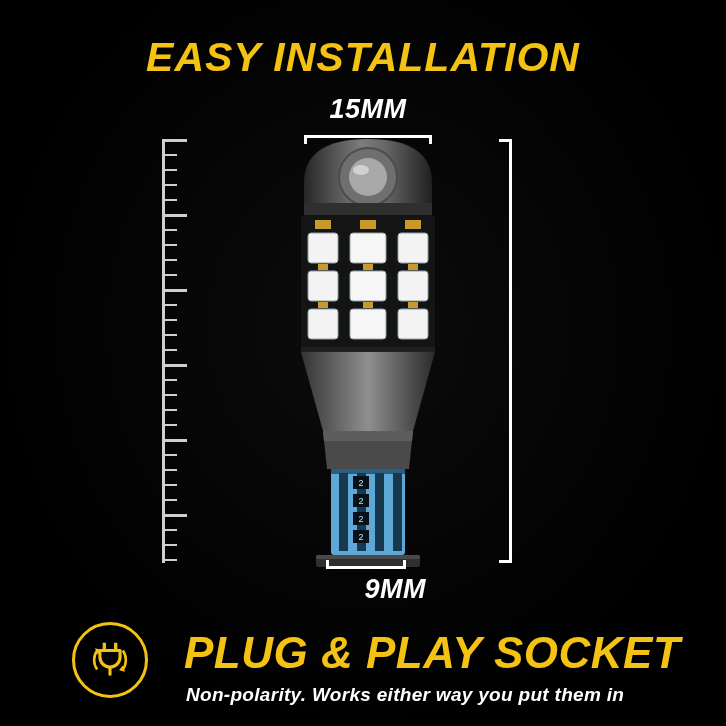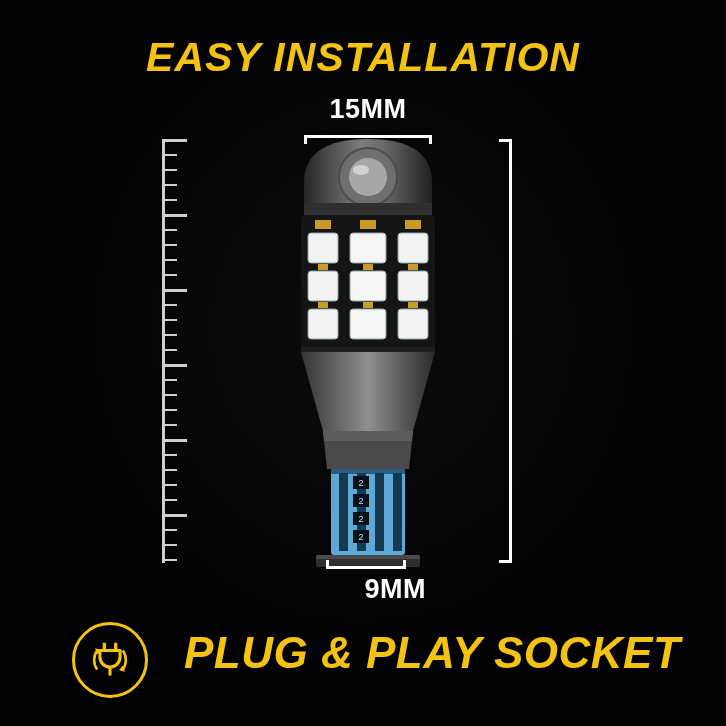--- a/index.html
+++ b/index.html
@@ -2,21 +2,21 @@
 <html><head>
 <meta charset="utf-8">
 <style>
   * { margin:0; padding:0; box-sizing:border-box; }
   html,body { background:#000; }
   body { font-family:"Liberation Sans", sans-serif; }
   .stage { position:relative; width:726px; height:726px; margin:0 auto; overflow:hidden;
            background:radial-gradient(ellipse at 50% 45%, #0c0c0c 0%, #000 72%); }
   .title { position:absolute; top:34px; left:0; width:100%; text-align:center;
            font-size:41px; font-weight:bold; font-style:italic; letter-spacing:1px; color:#F3C212; }
-  .dim { position:absolute; color:#fff; font-weight:bold; font-size:27px; letter-spacing:.5px; }
+  .dim { position:absolute; color:#fff; font-weight:bold; font-style:italic; font-size:27px; letter-spacing:.5px; }
   .dim-top    { left:300px; top:94px;  width:136px; text-align:center; }
   .dim-right  { left:533px; top:333px; }
   .dim-bottom { left:306px; top:574px; width:120px; text-align:right; }
   .bracket-top { position:absolute; left:304px; top:135px; width:128px; height:9px;
                  border-top:3px solid #fff; border-left:3px solid #fff; border-right:3px solid #fff; }
   .bracket-bottom { position:absolute; left:326px; top:560px; width:80px; height:9px;
                  border-bottom:3px solid #fff; border-left:3px solid #fff; border-right:3px solid #fff; }
   .vline { position:absolute; left:499px; top:139px; width:13px; height:424px;
            border-right:3px solid #fff; border-top:3px solid #fff; border-bottom:3px solid #fff; }
   .ruler { position:absolute; left:162px; top:139px; width:26px; height:424px; }
@@ -145,14 +145,15 @@
       <rect x="14.2" y="2.6" width="1.8" height="4" fill="#F3C212"></rect>
       <path d="M6.5 6.8 h11 v3.6 a5.5 5.5 0 0 1 -11 0 Z" fill="none" stroke="#F3C212" stroke-width="1.7" stroke-linejoin="round"></path>
       <path d="M12 16.4 v3.4" fill="none" stroke="#F3C212" stroke-width="1.7" stroke-linecap="round"></path>
       <path d="M5 17.2 A 9 9 0 0 1 5 6.8" fill="none" stroke="#F3C212" stroke-width="1.4"></path>
       <polygon points="3.8,5.6 7,6.4 5.2,9" fill="#F3C212"></polygon>
       <path d="M19 6.8 A 9 9 0 0 1 19 17.2" fill="none" stroke="#F3C212" stroke-width="1.4"></path>
       <polygon points="20.2,18.4 17,17.6 18.8,15" fill="#F3C212"></polygon>
     </svg>
   </div>
   <div class="footer-title">PLUG &amp; PLAY SOCKET</div>
+  <div class="footer-subtitle">Non-polarity. Works either way you put them in</div>
 
 </div>
 
 </body></html>

